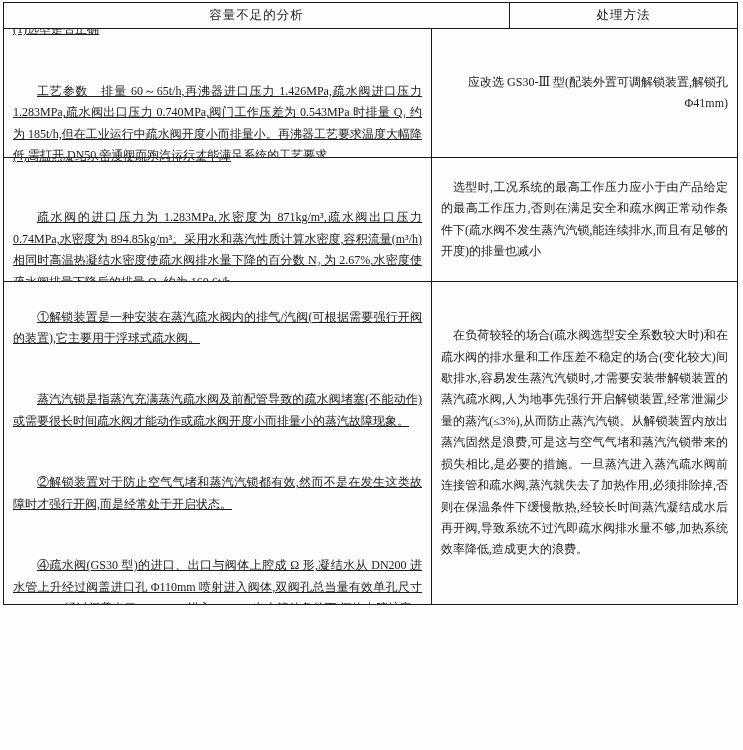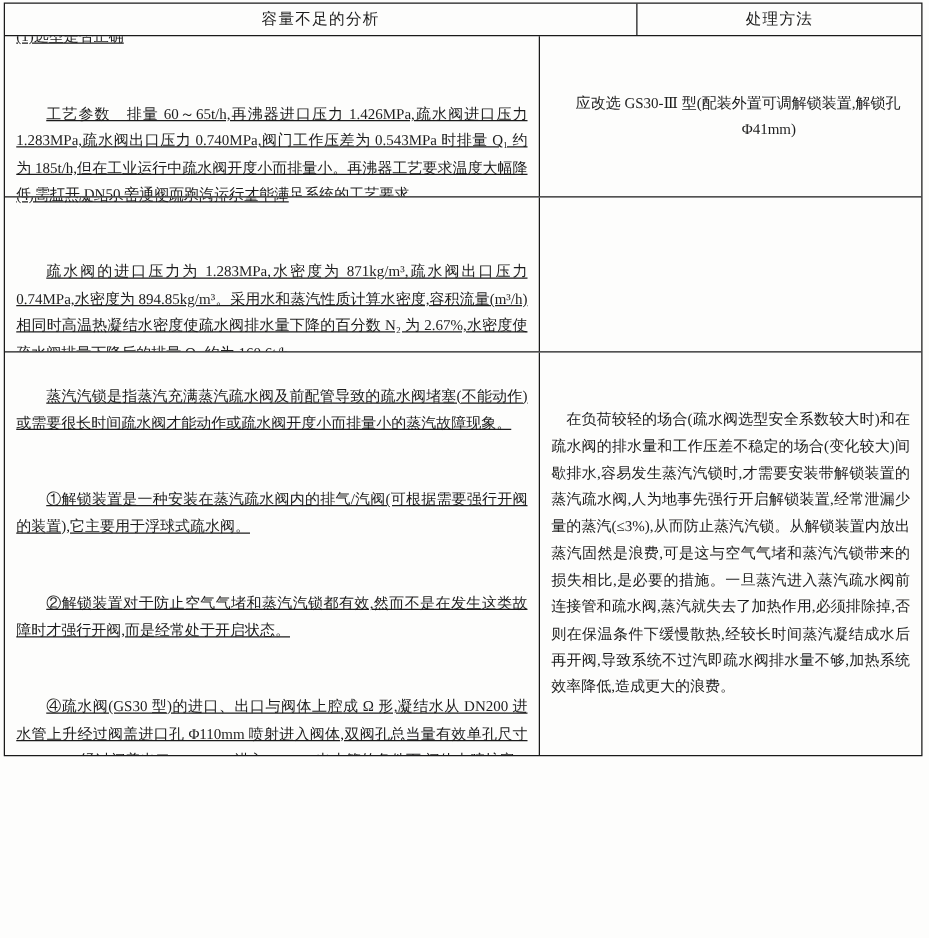--- a/index.html
+++ b/index.html
@@ -25,21 +25,21 @@
   .r-header .right{flex:1;}
   .r-header .cell{align-items:center;justify-content:center;padding:0;font-size:12.5px;letter-spacing:1px;}
   
   .r1{height:129px;} .r2{height:43px;} .r3{height:94px;} .r4{height:124px;} .r5{height:323px;}
   .body-row .left{width:428px;text-decoration:underline;}
   .body-row .right{flex:1;}
   p{margin:0;text-align:justify;}
   p.flush{text-indent:0;}
   p.indent{text-indent:2em;margin-top:40px;}
   .right p.treat{text-indent:1em;}
-  .right p.hang{padding-left:5.1em;text-indent:-4.1em;text-align:center;}
+  .right p.hang{padding-left:5.1em;text-indent:-4.1em;text-align:right;}
 </style>
 </head>
 <body>
 
 <div class="table">
 
   <div class="row r-header">
     <div class="cell left">
       <p class="flush">容量不足的分析</p>
     </div>
@@ -58,26 +58,29 @@
     </div>
   </div>
 
 
 
   <div class="row body-row r4">
     <div class="cell left">
       <p class="flush">(4)高温热凝结水密度使疏水阀排水量下降</p>
       <p class="indent">疏水阀的进口压力为 1.283MPa,水密度为 871kg/m³,疏水阀出口压力 0.74MPa,水密度为 894.85kg/m³。采用水和蒸汽性质计算水密度,容积流量(m³/h)相同时高温热凝结水密度使疏水阀排水量下降的百分数 N₂ 为 2.67%,水密度使疏水阀排量下降后的排量 Q₃ 约为 160.6t/h</p>
     </div>
+    <div class="cell right">
+      <p class="treat">选型时,工况系统的最高工作压力应小于由产品给定的最高工作压力,否则在满足安全和疏水阀正常动作条件下(疏水阀不发生蒸汽汽锁,能连续排水,而且有足够的开度)的排量也减小</p>
+    </div>
   </div>
 
   <div class="row body-row r5">
     <div class="cell left">
+      <p class="indent">①解锁装置是一种安装在蒸汽疏水阀内的排气/汽阀(可根据需要强行开阀的装置),它主要用于浮球式疏水阀。</p>
       <p class="indent">蒸汽汽锁是指蒸汽充满蒸汽疏水阀及前配管导致的疏水阀堵塞(不能动作)或需要很长时间疏水阀才能动作或疏水阀开度小而排量小的蒸汽故障现象。</p>
-      <p class="indent">①解锁装置是一种安装在蒸汽疏水阀内的排气/汽阀(可根据需要强行开阀的装置),它主要用于浮球式疏水阀。</p>
       <p class="indent">②解锁装置对于防止空气气堵和蒸汽汽锁都有效,然而不是在发生这类故障时才强行开阀,而是经常处于开启状态。</p>
       <p class="indent">④疏水阀(GS30 型)的进口、出口与阀体上腔成 Ω 形,凝结水从 DN200 进水管上升经过阀盖进口孔 Φ110mm 喷射进入阀体,双阀孔总当量有效单孔尺寸 Φ91.7mm,经过阀盖出口 Φ110mm 进入 DN200 出水管的条件下,阀体内腔扩容</p>
     </div>
     <div class="cell right">
       <p class="treat">在负荷较轻的场合(疏水阀选型安全系数较大时)和在疏水阀的排水量和工作压差不稳定的场合(变化较大)间歇排水,容易发生蒸汽汽锁时,才需要安装带解锁装置的蒸汽疏水阀,人为地事先强行开启解锁装置,经常泄漏少量的蒸汽(≤3%),从而防止蒸汽汽锁。从解锁装置内放出蒸汽固然是浪费,可是这与空气气堵和蒸汽汽锁带来的损失相比,是必要的措施。一旦蒸汽进入蒸汽疏水阀前连接管和疏水阀,蒸汽就失去了加热作用,必须排除掉,否则在保温条件下缓慢散热,经较长时间蒸汽凝结成水后再开阀,导致系统不过汽即疏水阀排水量不够,加热系统效率降低,造成更大的浪费。</p>
     </div>
   </div>
 
 </div>
 

